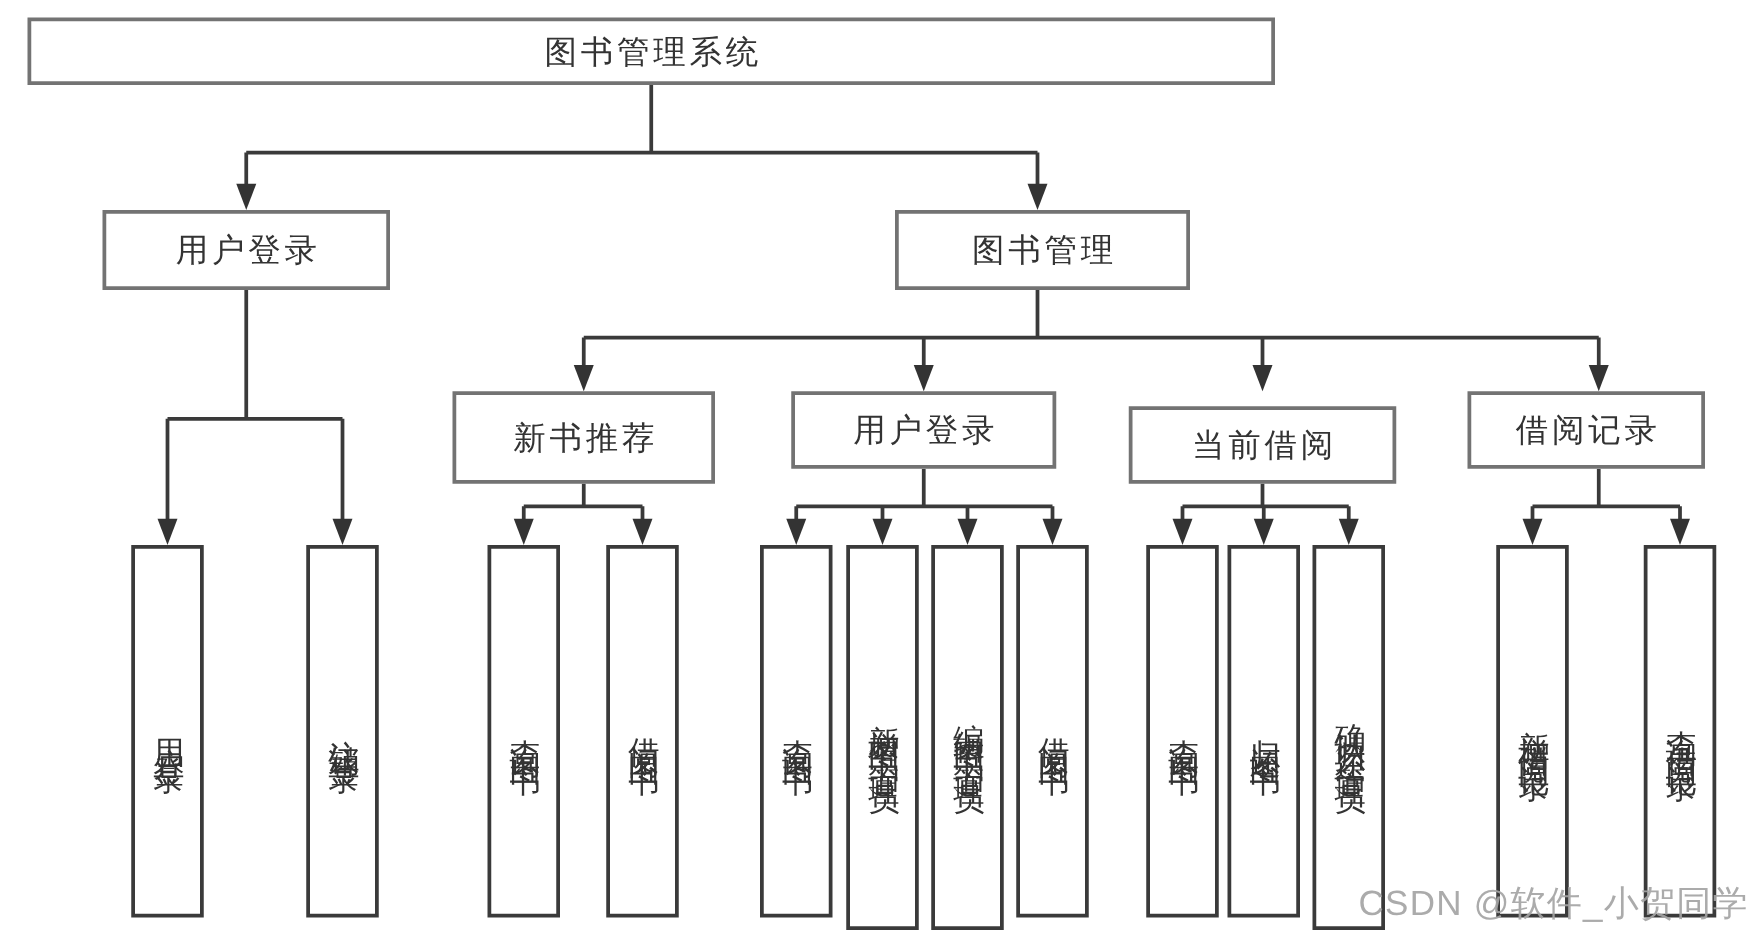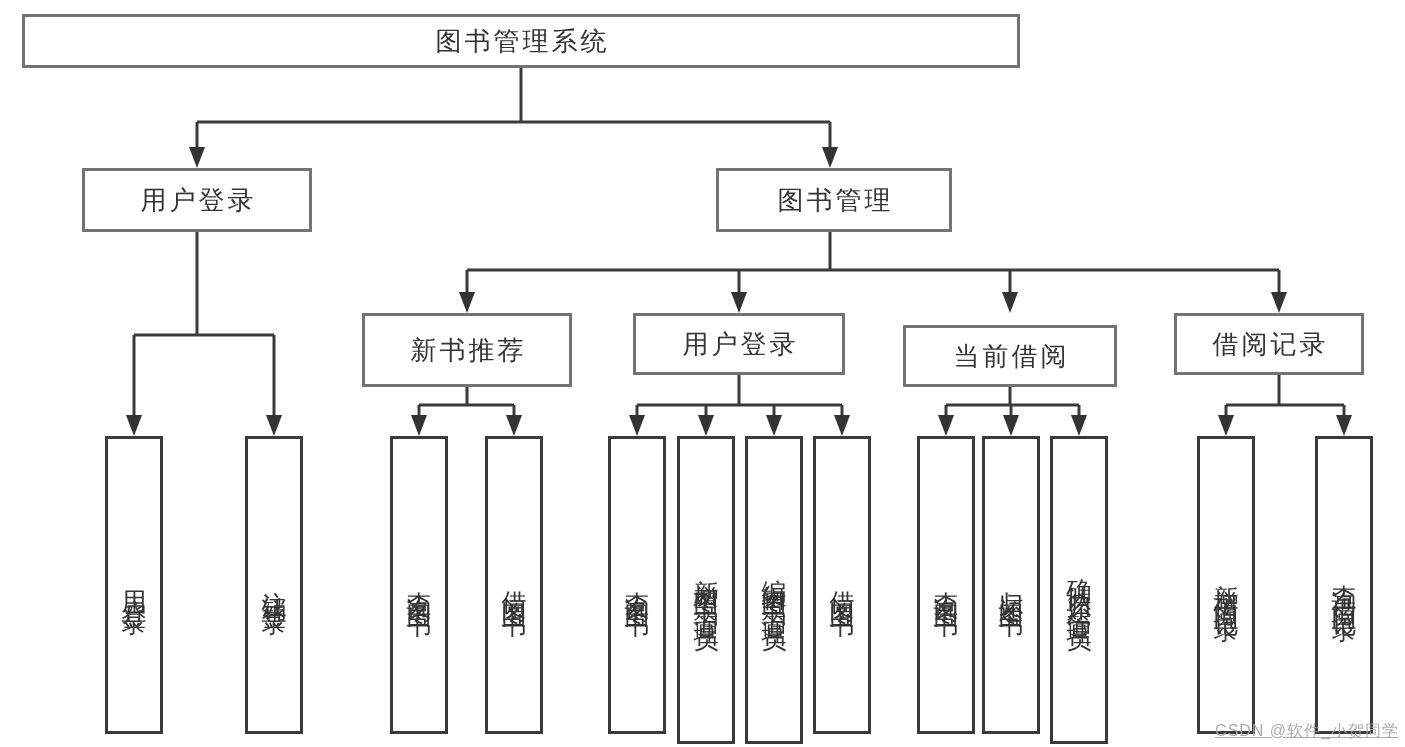--- a/index.html
+++ b/index.html
@@ -42,25 +42,24 @@
     font-size: 25px;
     writing-mode: vertical-rl;
     text-orientation: mixed;
     letter-spacing: 7px;
     line-height: 1;
   }
   #watermark {
     position: absolute;
     right: 6px;
     bottom: 5px;
-    font-size: 16px;
+    font-size: 28px;
     color: rgba(164, 164, 164, 0.92);
     letter-spacing: 1px;
     z-index: 10;
-    text-decoration: underline;
   }
 </style>
 </head>
 <body>
 
 <div id="stage">
 
   <svg id="connectors" viewBox="0 0 1405 747" xmlns="http://www.w3.org/2000/svg">
     <g stroke="#3a3a3a" stroke-width="3" fill="none">
 

